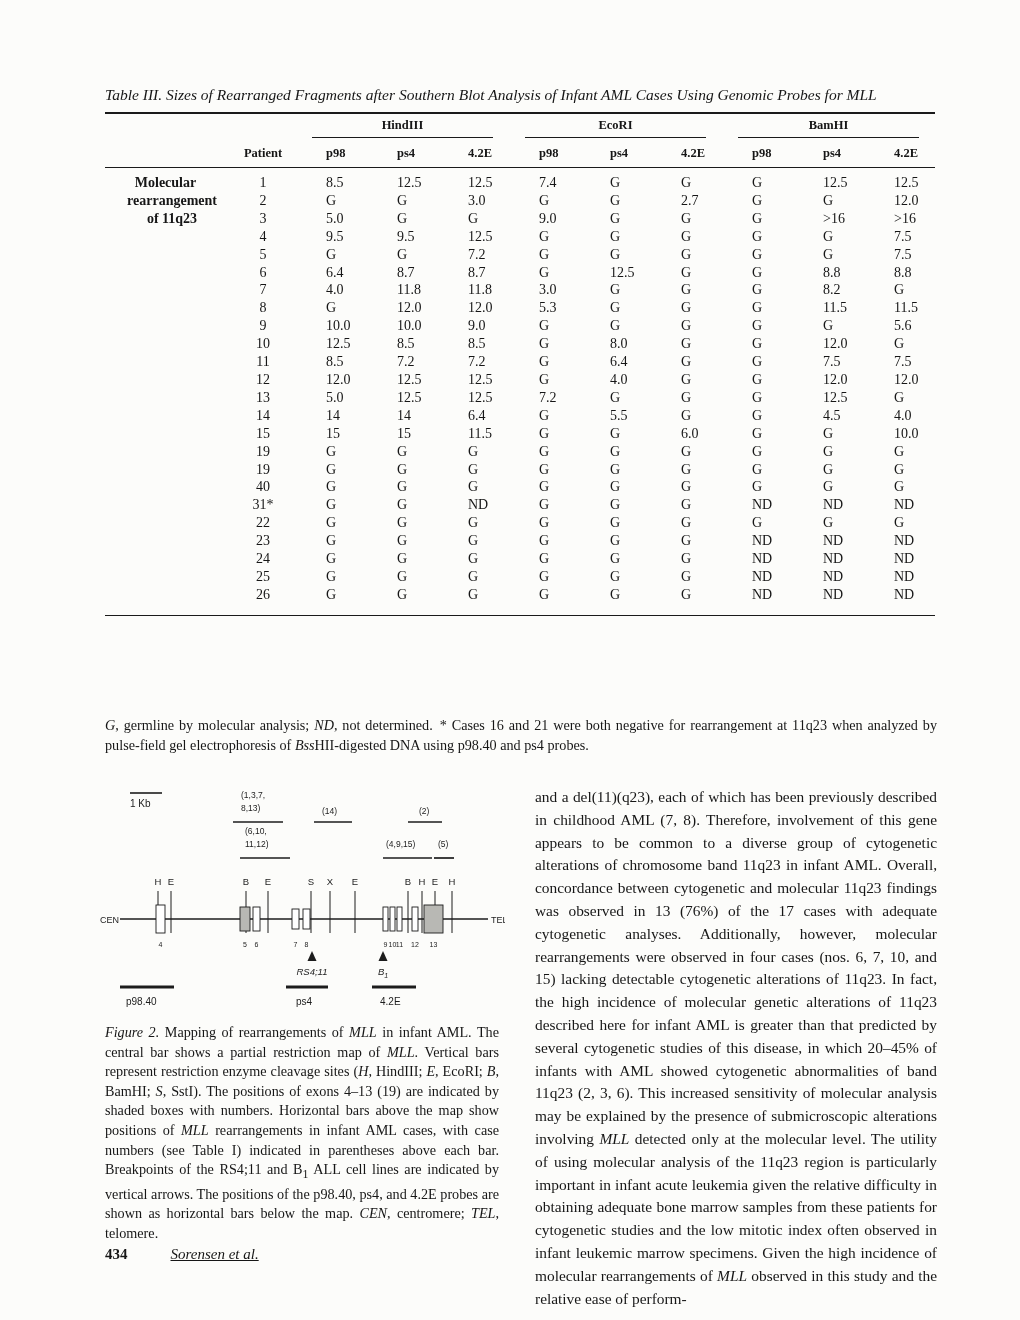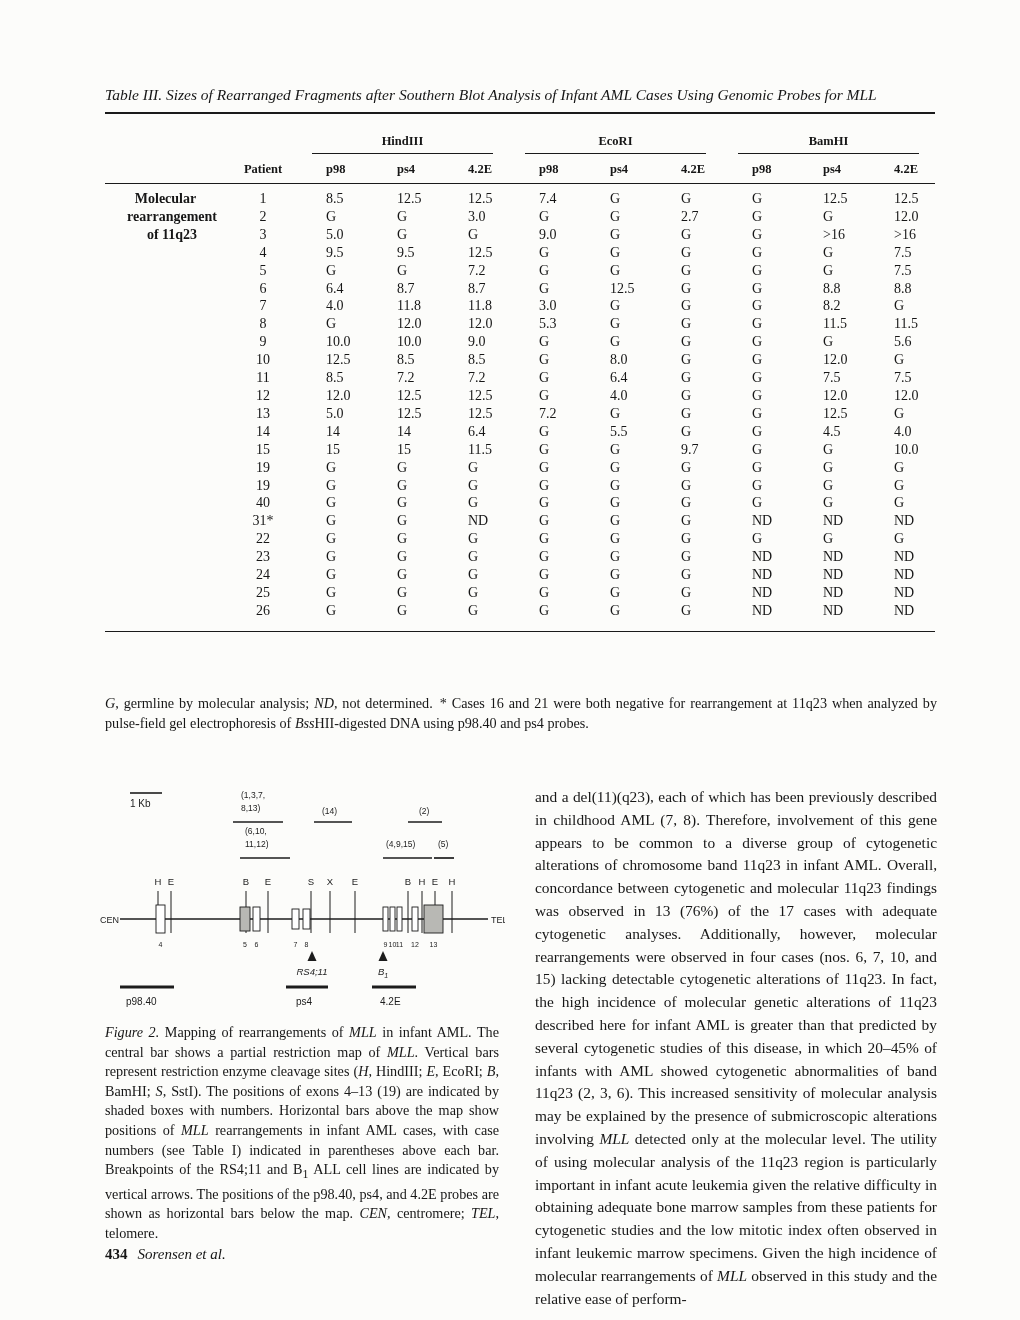--- a/index.html
+++ b/index.html
@@ -5,44 +5,44 @@
   * { margin:0; padding:0; box-sizing:border-box; }
   html,body { background:#d9d9d9; }
   body { font-family:"Liberation Serif", serif; color:#161616; }
   .page { position:relative; width:1020px; height:1320px; margin:0 auto; background:#fcfcfa; overflow:hidden; }
 
   .table-title { position:absolute; left:105px; top:86px; width:832px; font-style:italic; font-size:15.5px; }
 
   .tbl-wrap { position:absolute; left:105px; top:112px; width:830px; border-bottom:1.8px solid #1a1a1a; padding-bottom:11px; }
   table.sbt { width:100%; border-collapse:collapse; border-top:2px solid #1a1a1a; font-size:14px; }
   .sbt th { font-weight:normal; font-size:13.5px; vertical-align:bottom; }
-  .sbt .grp { padding-top:20px; }
+  .sbt .grp { padding-top:4px; }
   .sbt .grp .grp-inner { text-align:center; border-bottom:1.2px solid #1a1a1a; padding-bottom:4px; margin:0 16px; font-weight:bold; font-size:12.5px; }
   .sbt tr.subrow th { border-bottom:1.4px solid #1a1a1a; padding:8px 0 6px 0; text-align:left; font-weight:bold; font-size:12.5px; }
   .sbt tr.subrow th.pat-h { text-align:center; }
   .sbt tr.subrow th.sub { padding-left:30px;margin-top:29px; }
   .sbt td { line-height:17.9px; white-space:nowrap; }
   .sbt td.rowlabel { text-align:center; padding-right:4px;font-weight:bold; }
   .sbt td.rowlabel.indent { padding-left:13px; }
   .sbt td.patient { text-align:center; }
   .sbt td.val { text-align:left; padding-left:30px; }
   .sbt tbody tr:first-child td { padding-top:6px; }
   .sbt tr.group-start td { padding-top:27px; }
 
-  .footnote { position:absolute; left:105px; top:694px; width:832px; font-size:14.2px; line-height:19.5px; text-align:justify; }
+  .footnote { position:absolute; left:105px; top:716px; width:832px; font-size:14.2px; line-height:19.5px; text-align:justify; }
 
   .figure { position:absolute; left:100px; top:781px; width:405px; height:237px; }
   .figure text { font-family:"Liberation Sans", sans-serif; }
 
   .caption { position:absolute; left:105px; top:1023px; width:394px; font-size:14.2px; line-height:19.6px; text-align:justify; }
   .bodytext { position:absolute; left:535px; top:786px; width:402px; font-size:15.4px; line-height:22.8px; text-align:justify; }
 
   .pfooter { position:absolute; left:105px; top:1246px; font-size:15px; }
   .pfooter .pnum { font-weight:bold;text-align:center; }
-  .pfooter .authors { font-style:italic; margin-left:10px; }
+  .pfooter .authors { font-style:italic; margin-left:43px;text-decoration:underline; }
 </style>
 </head>
 <body>
 
 <div class="page">
 
   <div class="table-title">Table III. Sizes of Rearranged Fragments after Southern Blot Analysis of Infant AML Cases Using Genomic Probes for MLL</div>
 
   <div class="tbl-wrap">
     <table class="sbt">
@@ -262,21 +262,21 @@
             <td class="val">4.0</td>
           </tr>
           <tr>
             <td class="rowlabel"></td>
             <td class="patient">15</td>
             <td class="val">15</td>
             <td class="val">15</td>
             <td class="val">11.5</td>
             <td class="val">G</td>
             <td class="val">G</td>
-            <td class="val">9.7</td>
+            <td class="val">6.0</td>
             <td class="val">G</td>
             <td class="val">G</td>
             <td class="val">10.0</td>
           </tr>
           <tr>
             <td class="rowlabel"></td>
             <td class="patient">19</td>
             <td class="val">G</td>
             <td class="val">G</td>
             <td class="val">G</td>

